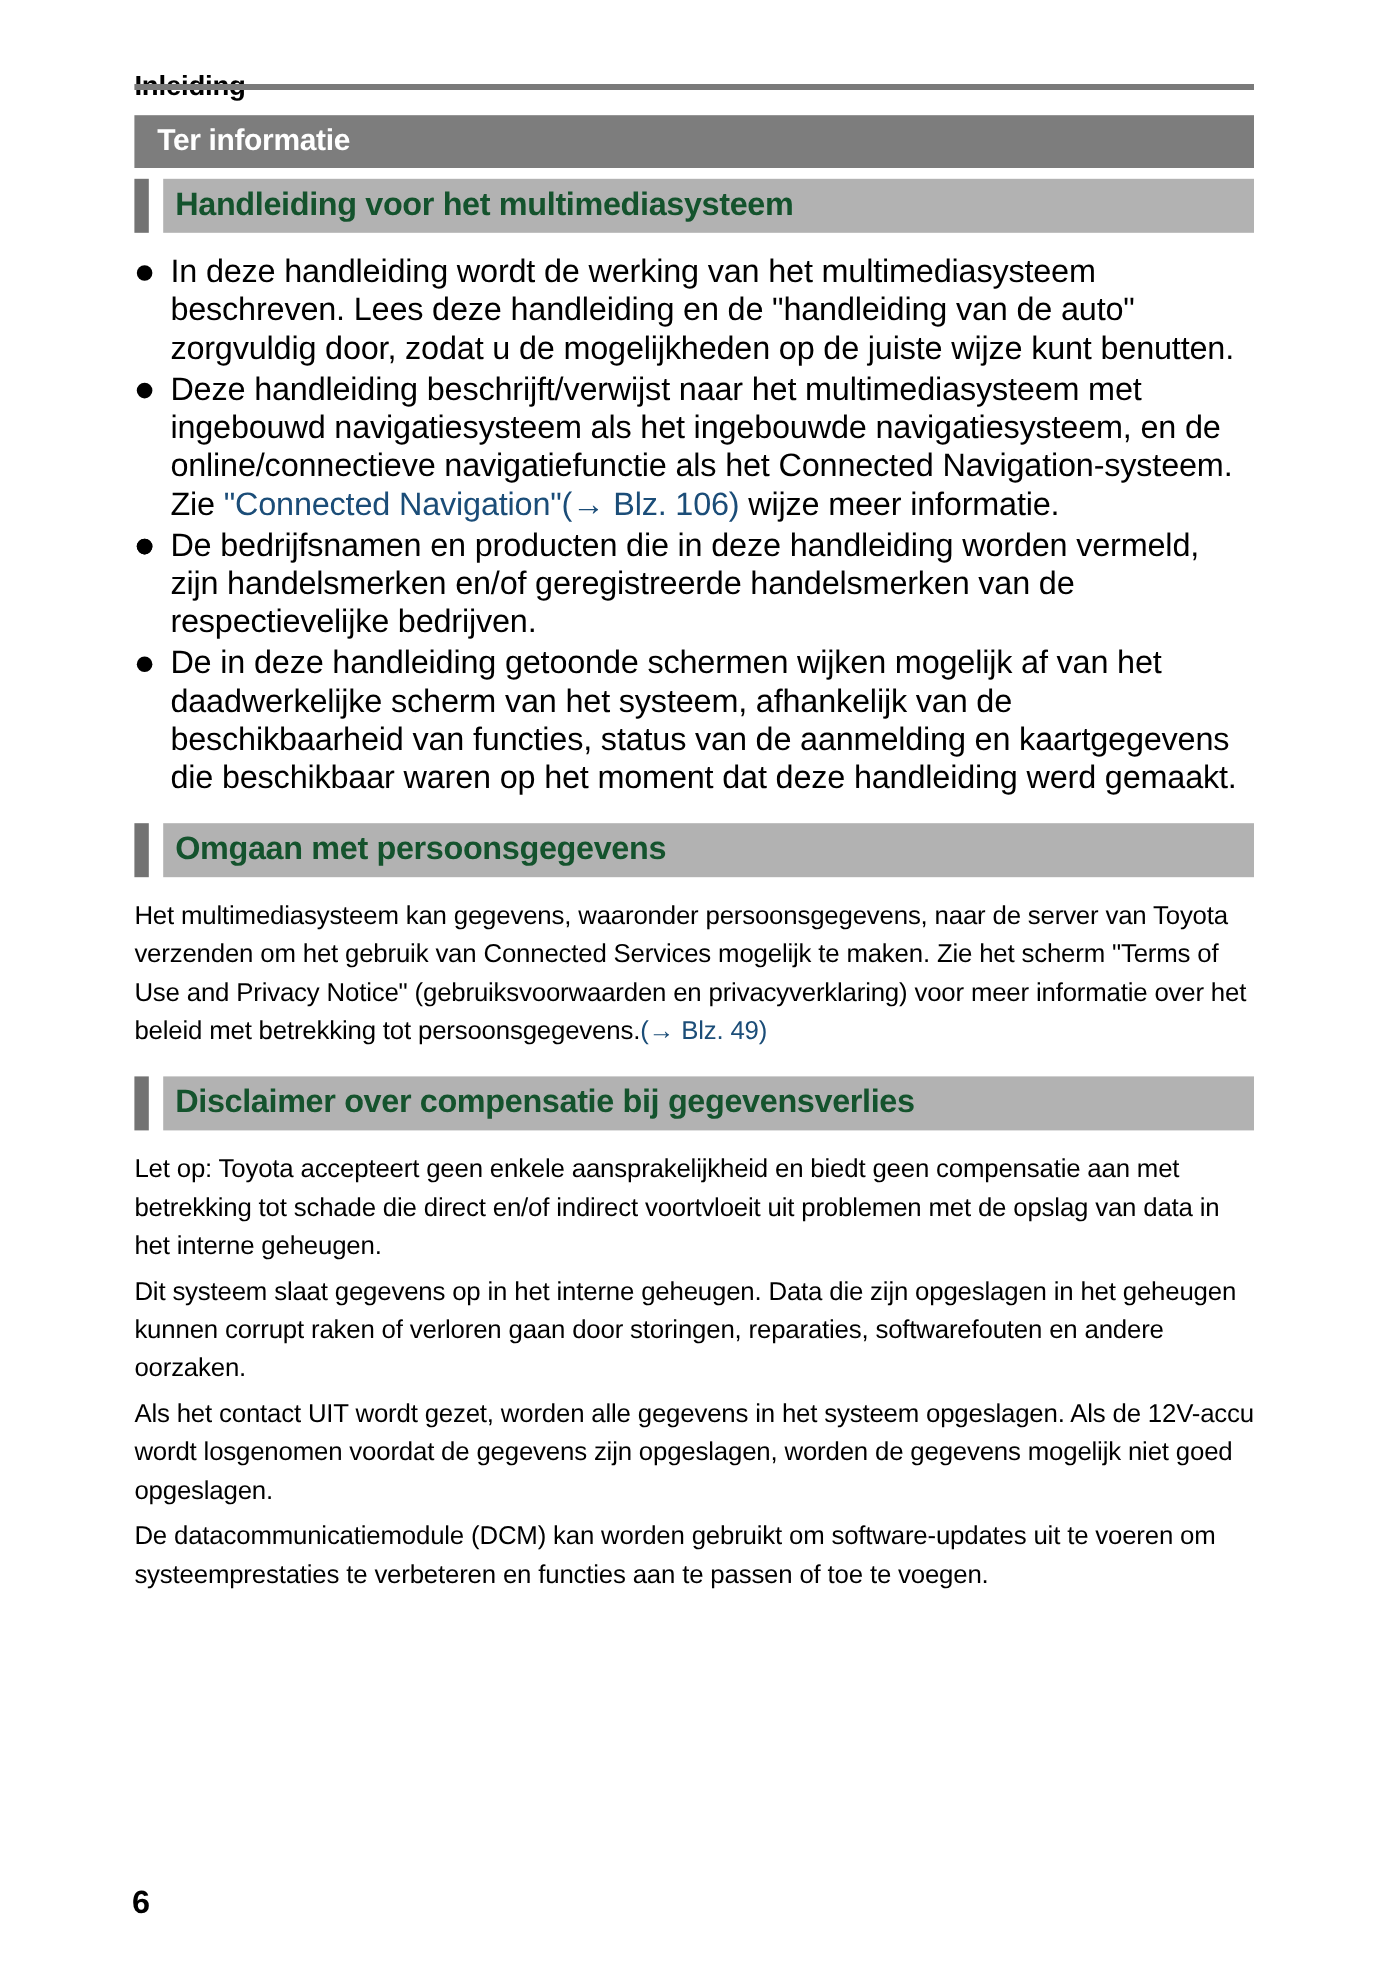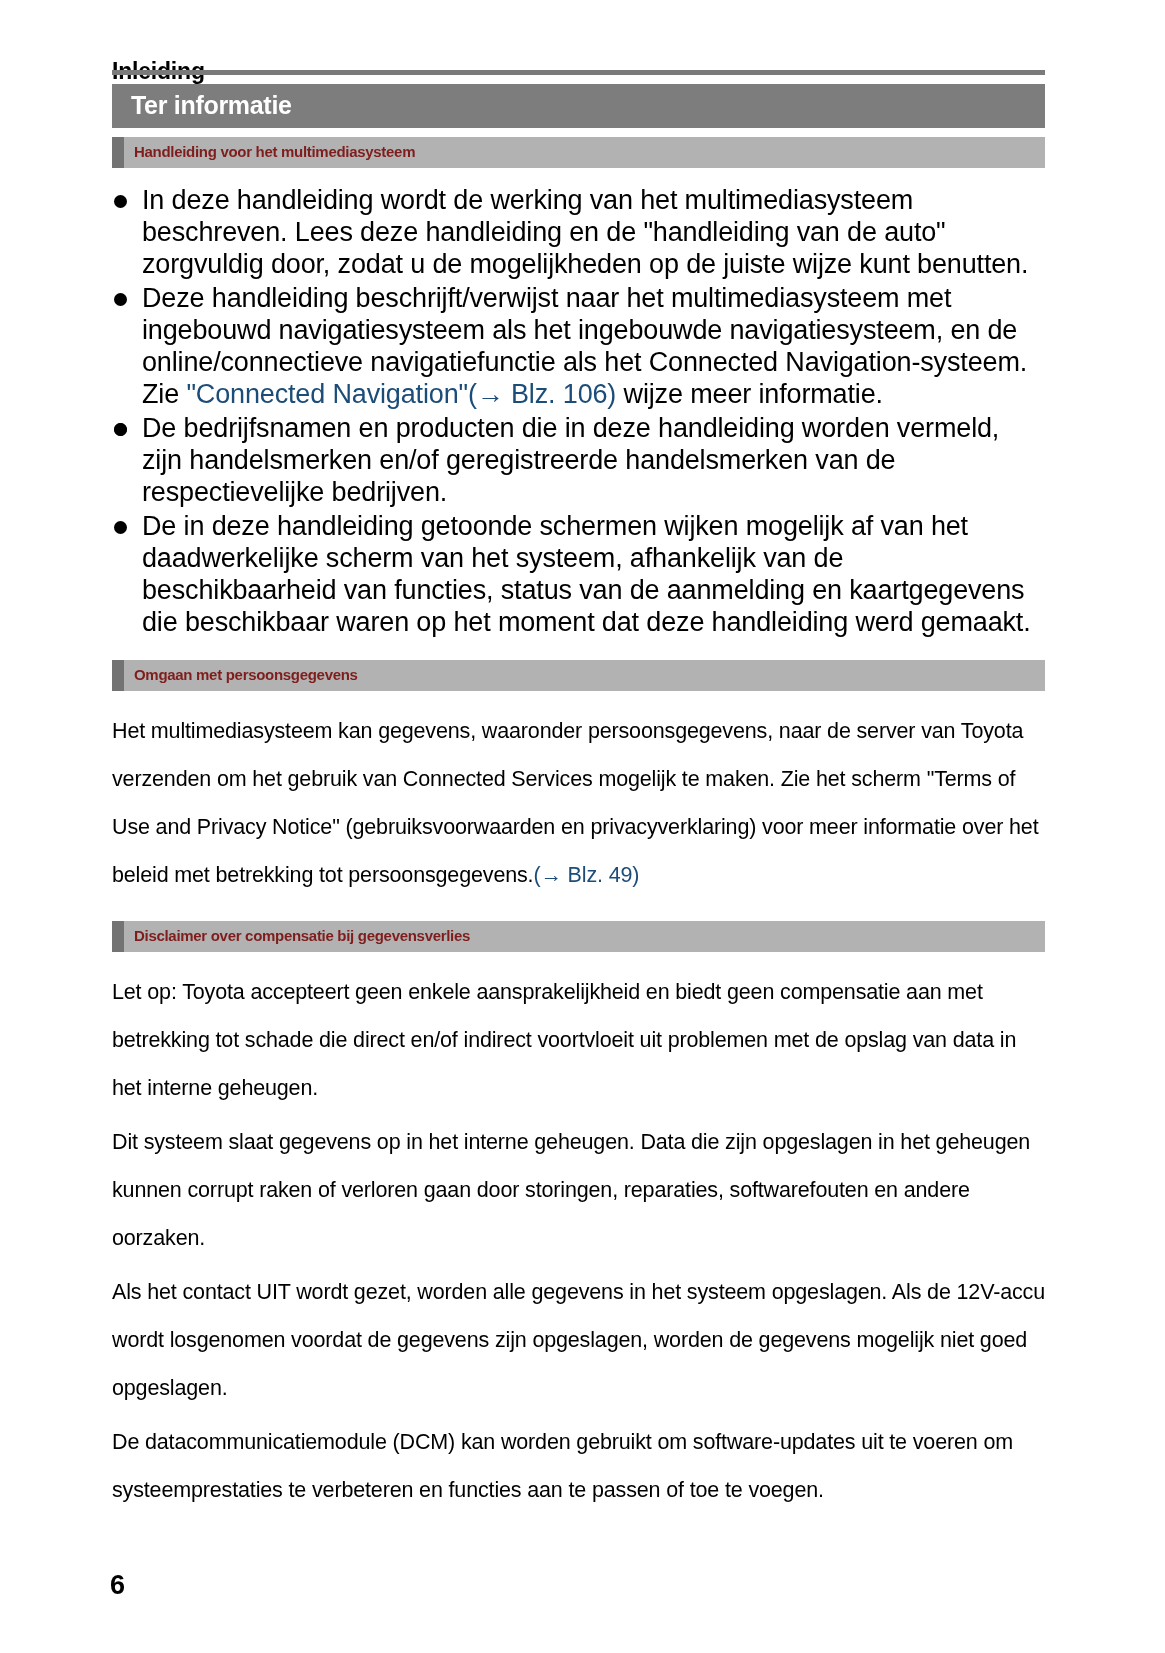--- a/index.html
+++ b/index.html
@@ -40,21 +40,21 @@
     top: 70px;
     width: 933px;
     height: 5px;
     background: #7a7a7a;
   }
 
   
   .content {
     position: absolute;
     left: 112px;
-    top: 84px;
+    top: 96px;
     width: 933px;
   }
 
   
   .banner-l1 {
     background: #7d7d7d;
     color: #ffffff;
     font-size: 25px;
     font-weight: bold;
     letter-spacing: -0.3px;
@@ -71,26 +71,27 @@
     margin-top: 22px;
   }
   .banner-l2 .bar {
     width: 12px;
     background: #737373;
     flex: 0 0 12px;
   }
   .banner-l2 .body {
     flex: 1 1 auto;
     background: #b2b2b2;
-    color: #7f1d1d;
-    font-size: 15px;
+    color: #14532d;
+    font-size: 27px;
     font-weight: bold;
     letter-spacing: -0.3px;
     padding: 6px 0 8px 10px;
     box-sizing: border-box;
+    margin-left: 12px;
   }
   .banner-l2.first { margin-top: 0; }
 
   
   .bullets { margin: 0; padding: 0; list-style: none; }
   .bullets li {
     position: relative;
     padding-left: 30px;
     font-size: 27px;
     line-height: 32px;
@@ -104,21 +105,21 @@
     width: 13px;
     height: 13px;
     border-radius: 50%;
     background: #000000;
   }
 
   
   p.body-text {
     margin: 0 0 0 0;
     font-size: 21.5px;
-    line-height: 48px;
+    line-height: 32px;
     letter-spacing: -0.15px;
   }
   p.body-text + p.body-text { margin-top: 6px; }
 
   .link {
     color: #1b4d78;
   }
 
   
   .page-number {

